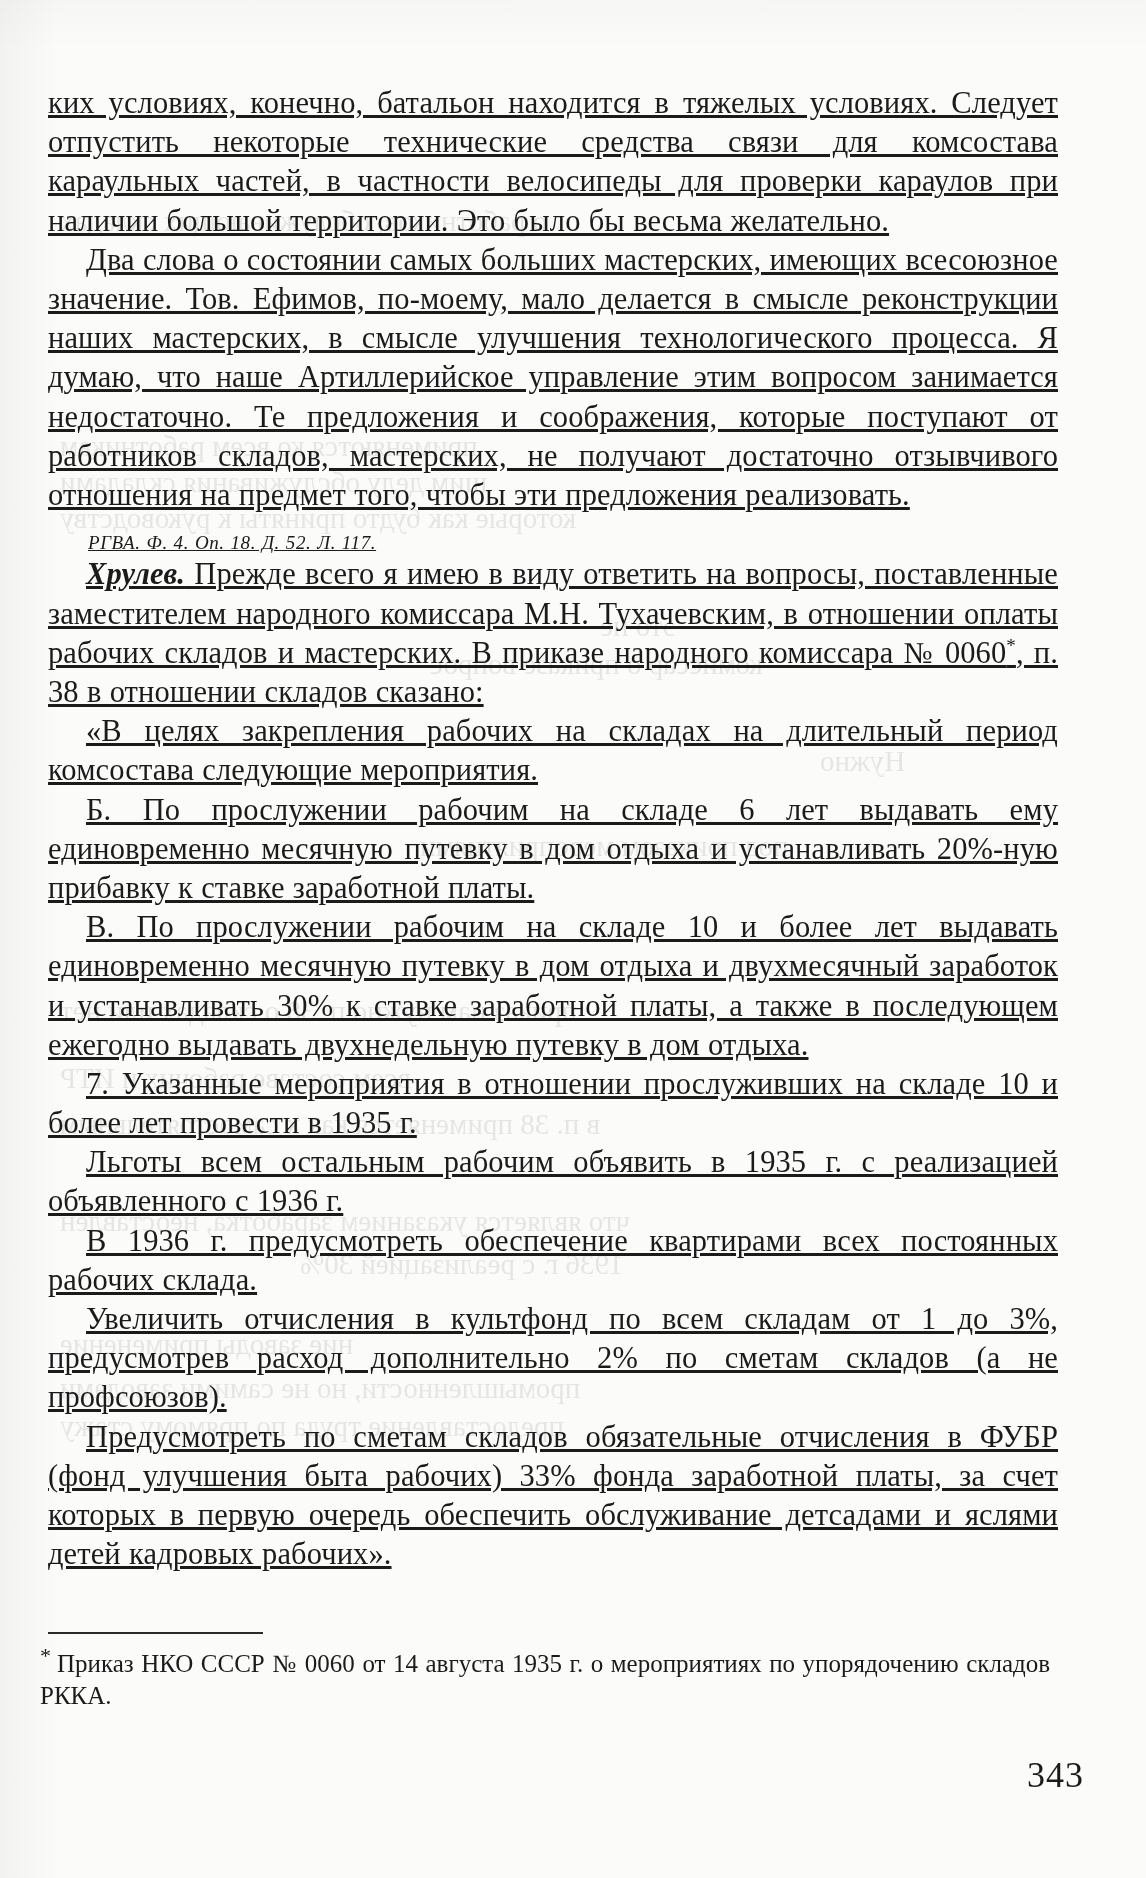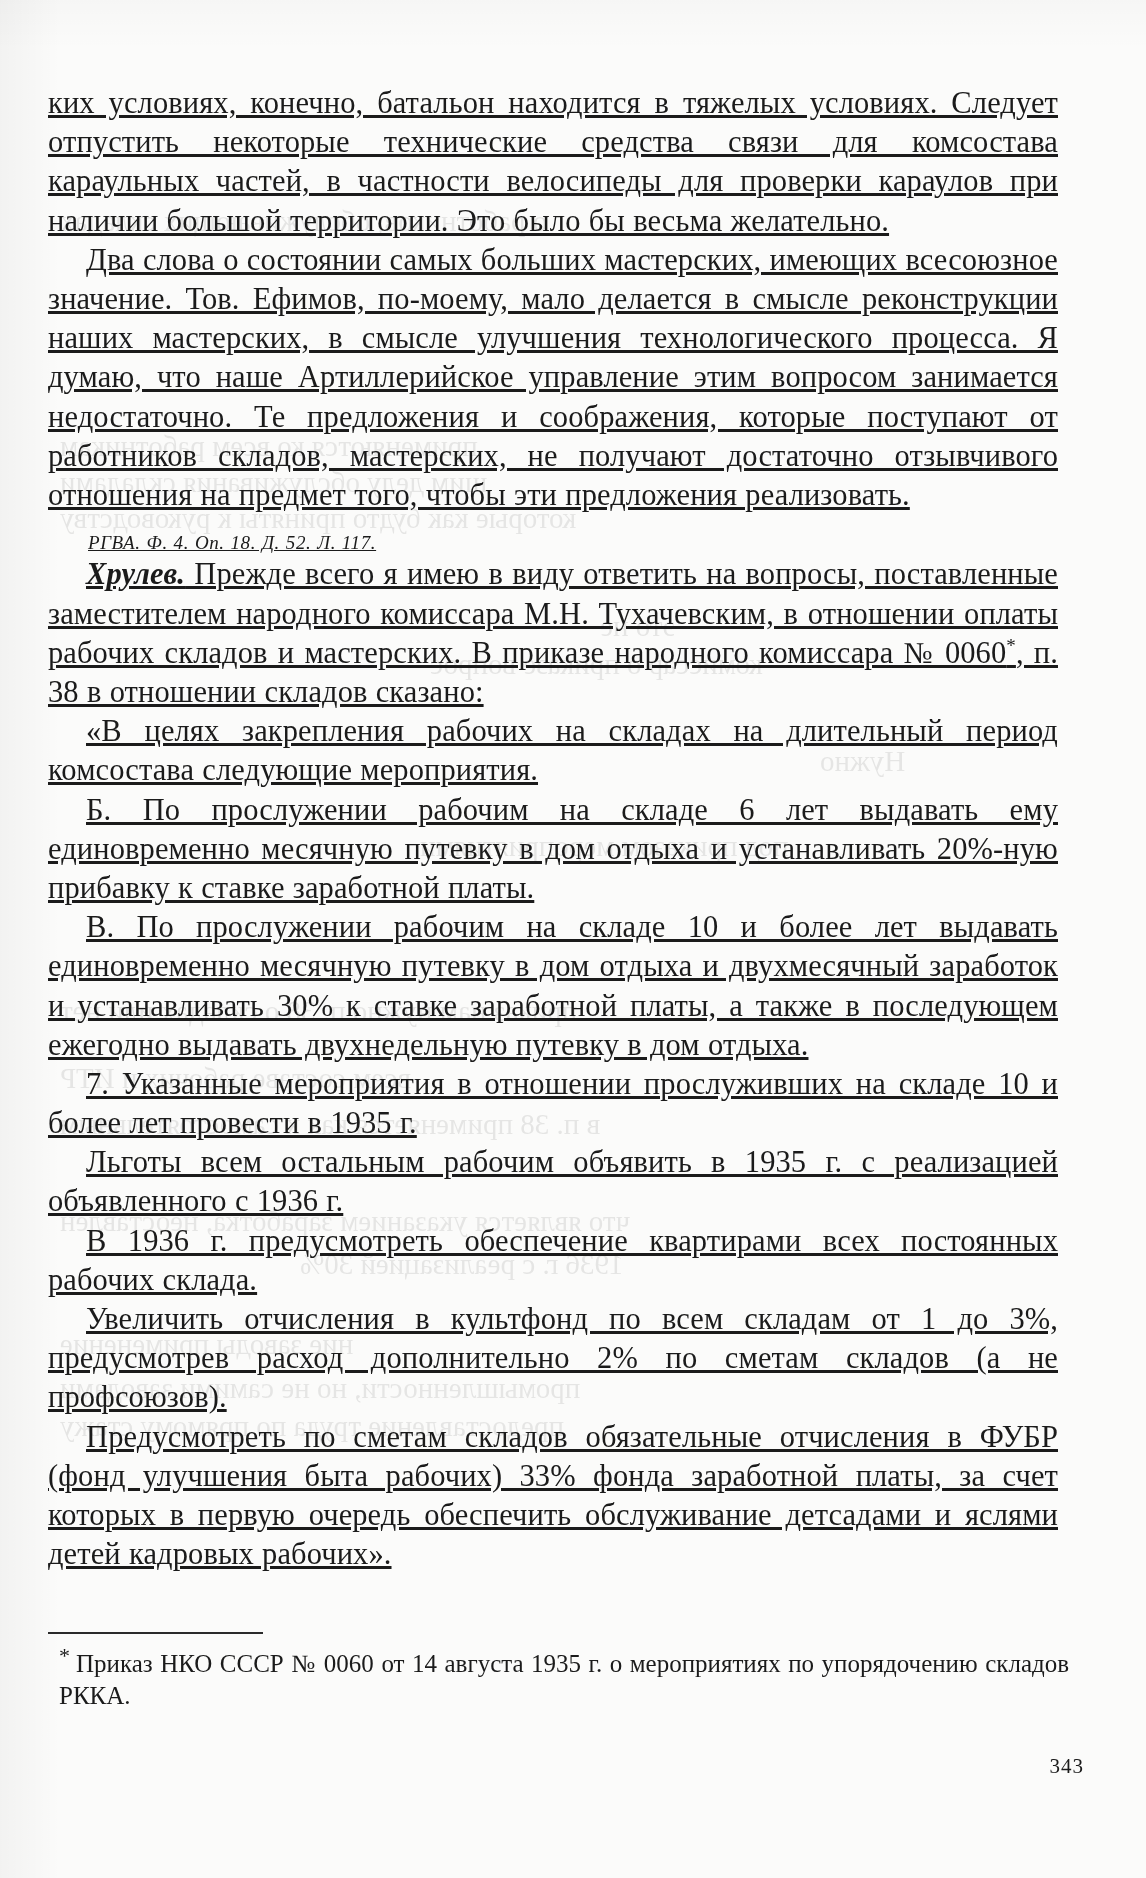--- a/index.html
+++ b/index.html
@@ -70,38 +70,38 @@
   .footnote-rule {
     position: absolute;
     left: 48px;
     top: 1632px;
     width: 215px;
     height: 2px;
     background: #2a2a2a;
   }
   .footnote {
     position: absolute;
-    left: 59px;
+    left: 40px;
     top: 1648px;
     width: 1010px;
     font-size: 25px;
     line-height: 1.26;
     text-align: justify;
   }
   .footnote .star {
     font-size: 22px;
     vertical-align: super;
     line-height: 0;
     margin-right: 6px;
   }
   .folio {
     position: absolute;
     right: 62px;
     top: 1754px;
-    font-size: 21px;
+    font-size: 36px;
     letter-spacing: 1px;
   }
   .ghost {
     position: absolute;
     color: rgba(40,40,40,0.10);
     font-size: 29px;
     font-family: "Liberation Serif", serif;
     white-space: nowrap;
     transform: scaleX(-1);
     pointer-events: none;

